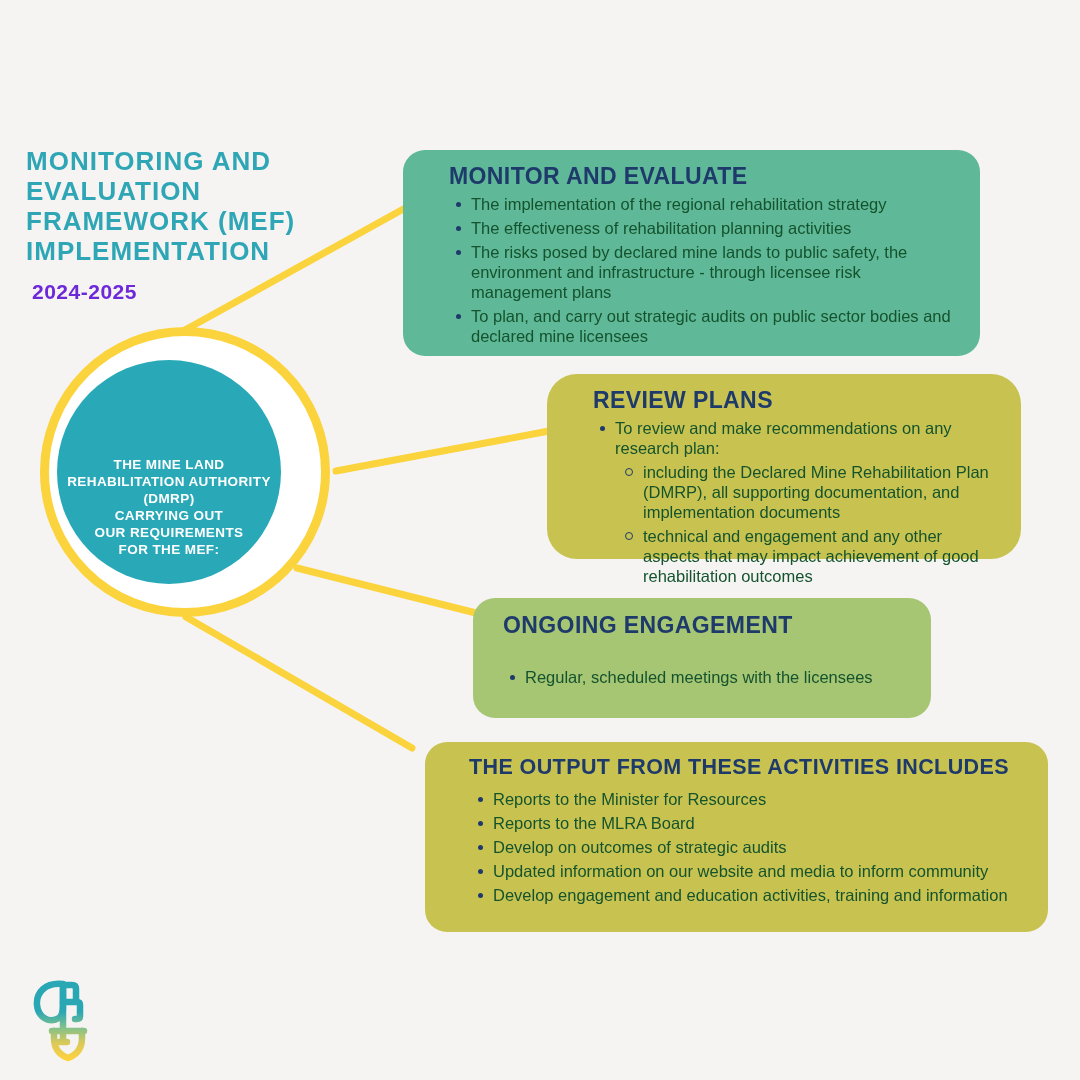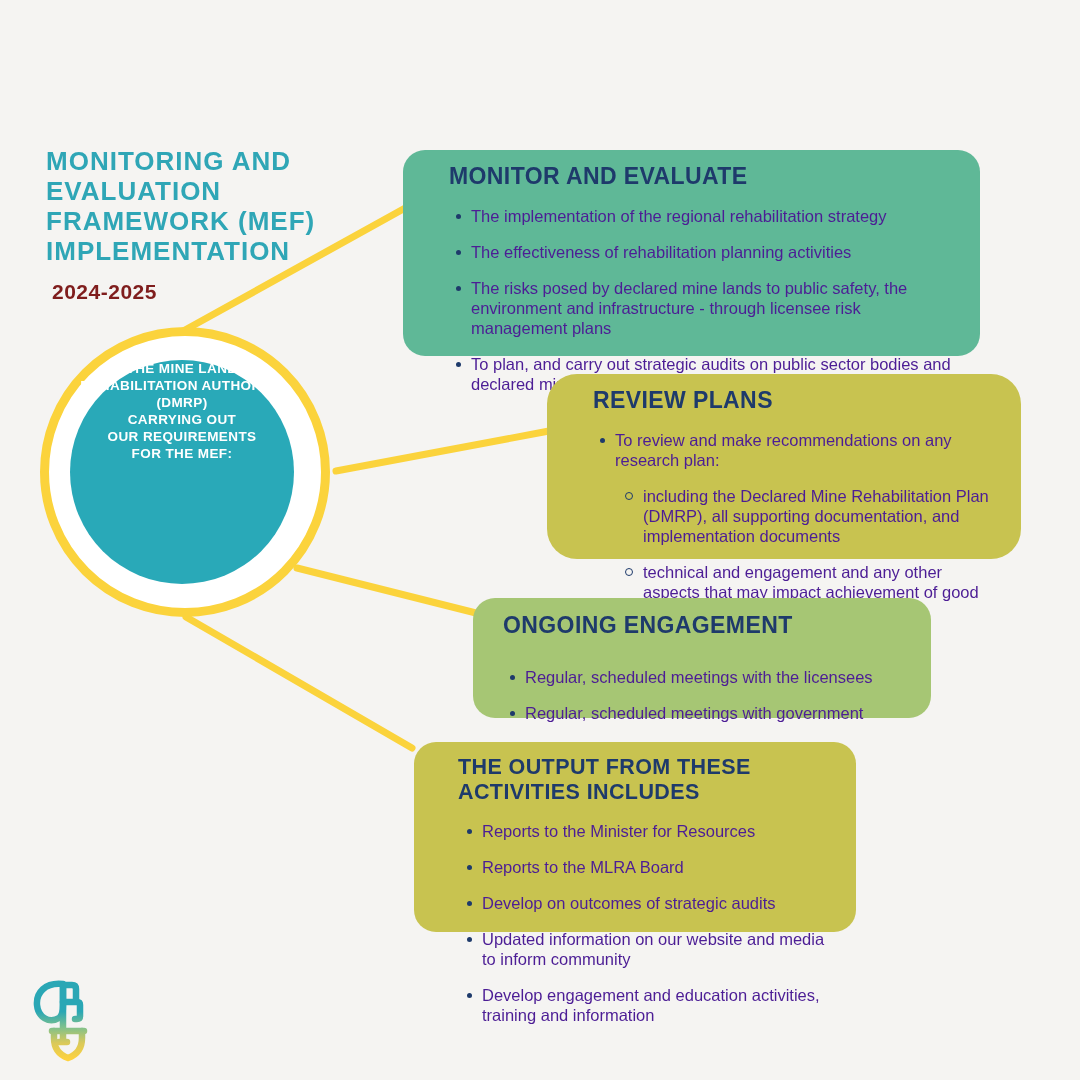--- a/index.html
+++ b/index.html
@@ -6,78 +6,78 @@
   .canvas{
     position:relative;
     width:1080px;height:1080px;
     background:#F5F4F2;
     overflow:hidden;
     font-family:"Liberation Sans", sans-serif;
     color:#1E3A6B;
   }
   
   .title-block{
-    position:absolute;left:46px;top:146px;width:360px;
+    position:absolute;left:26px;top:146px;width:360px;
   }
   .title-line{
     font-size:26px;line-height:30px;font-weight:600;
     letter-spacing:1px;color:#2FA6B6;
   }
   .date-range{
     margin-top:14px;margin-left:6px;
-    font-size:21px;font-weight:700;color:#7f1d1d;letter-spacing:.5px;
+    font-size:21px;font-weight:700;color:#6d28d9;letter-spacing:.5px;
   }
   
   .connectors{position:absolute;left:0;top:0;z-index:1;}
   
   .hub-ring{
     position:absolute;left:40px;top:327px;width:290px;height:290px;
     box-sizing:border-box;border:9px solid #FBD33C;border-radius:50%;
     background:#FFFFFF;z-index:2;
   }
   .hub-circle{
-    position:absolute;left:70px;top:360px;width:224px;height:224px;
+    position:absolute;left:57px;top:360px;width:224px;height:224px;
     border-radius:50%;background:#29A9B8;z-index:3;
-    display:flex;align-items:flex-start;justify-content:center;
+    display:flex;align-items:flex-end;justify-content:center;
   }
   .hub-text{
     width:206px;text-align:center;color:#FFFFFF;
     font-size:13.5px;line-height:17px;font-weight:600;letter-spacing:.4px;
     padding-bottom:26px;
   }
   
   .box{
     position:absolute;box-sizing:border-box;border-radius:22px;z-index:2;
     padding:13px 22px 0 24px;
   }
   .box h2{
     margin:0 0 3px 22px;
     font-size:23px;font-weight:600;letter-spacing:.4px;color:#1E3A6B;
   }
   .box ul{list-style:none;margin:0;padding:0 0 0 44px;}
   .box li{
     position:relative;
     font-size:16.5px;line-height:20px;font-weight:500;
-    margin:16px 0;color:#4c1d95;
+    margin:4px 0;color:#14532d;
   }
   .box li::before{
     content:"";position:absolute;left:-15px;top:8px;
     width:5px;height:5px;border-radius:50%;background:#1E3A6B;
   }
   .box ul.sub{padding-left:28px;margin-top:2px;}
   .box ul.sub li::before{
     width:6px;height:6px;background:transparent;
     border:1.7px solid #1E3A6B;left:-18px;top:6px;
   }
   .box-monitor{left:403px;top:150px;width:577px;height:206px;background:#5FB897;}
   .box-review{left:547px;top:374px;width:474px;height:185px;background:#C8C350;border-radius:30px;}
   .box-engage{left:473px;top:598px;width:458px;height:120px;background:#A6C674;}
   .box-engage h2{margin-left:6px;margin-top:1px;margin-bottom:28px;}
   .box-engage ul{padding-left:28px;}
-  .box-output{left:414px;top:742px;width:442px;height:190px;background:#C8C350;}
+  .box-output{left:425px;top:742px;width:623px;height:190px;background:#C8C350;}
   .box-output h2{font-size:21.5px;margin-bottom:9px;margin-left:20px;}
   
   .logo{position:absolute;left:30px;top:972px;z-index:2;}
 </style>
 </head>
 <body>
 
 <div class="canvas">
 
   <svg class="connectors" width="1080" height="1080" viewBox="0 0 1080 1080">
@@ -127,21 +127,20 @@
           <li>technical and engagement and any other aspects that may impact achievement of good rehabilitation outcomes</li>
         </ul>
       </li>
     </ul>
   </div>
 
   <div class="box box-engage">
     <h2>ONGOING ENGAGEMENT</h2>
     <ul>
       <li>Regular, scheduled meetings with the licensees</li>
-      <li>Regular, scheduled meetings with government</li>
     </ul>
   </div>
 
   <div class="box box-output">
     <h2>THE OUTPUT FROM THESE ACTIVITIES INCLUDES</h2>
     <ul>
       <li>Reports to the Minister for Resources</li>
       <li>Reports to the MLRA Board</li>
       <li>Develop on outcomes of strategic audits</li>
       <li>Updated information on our website and media to inform community</li>

